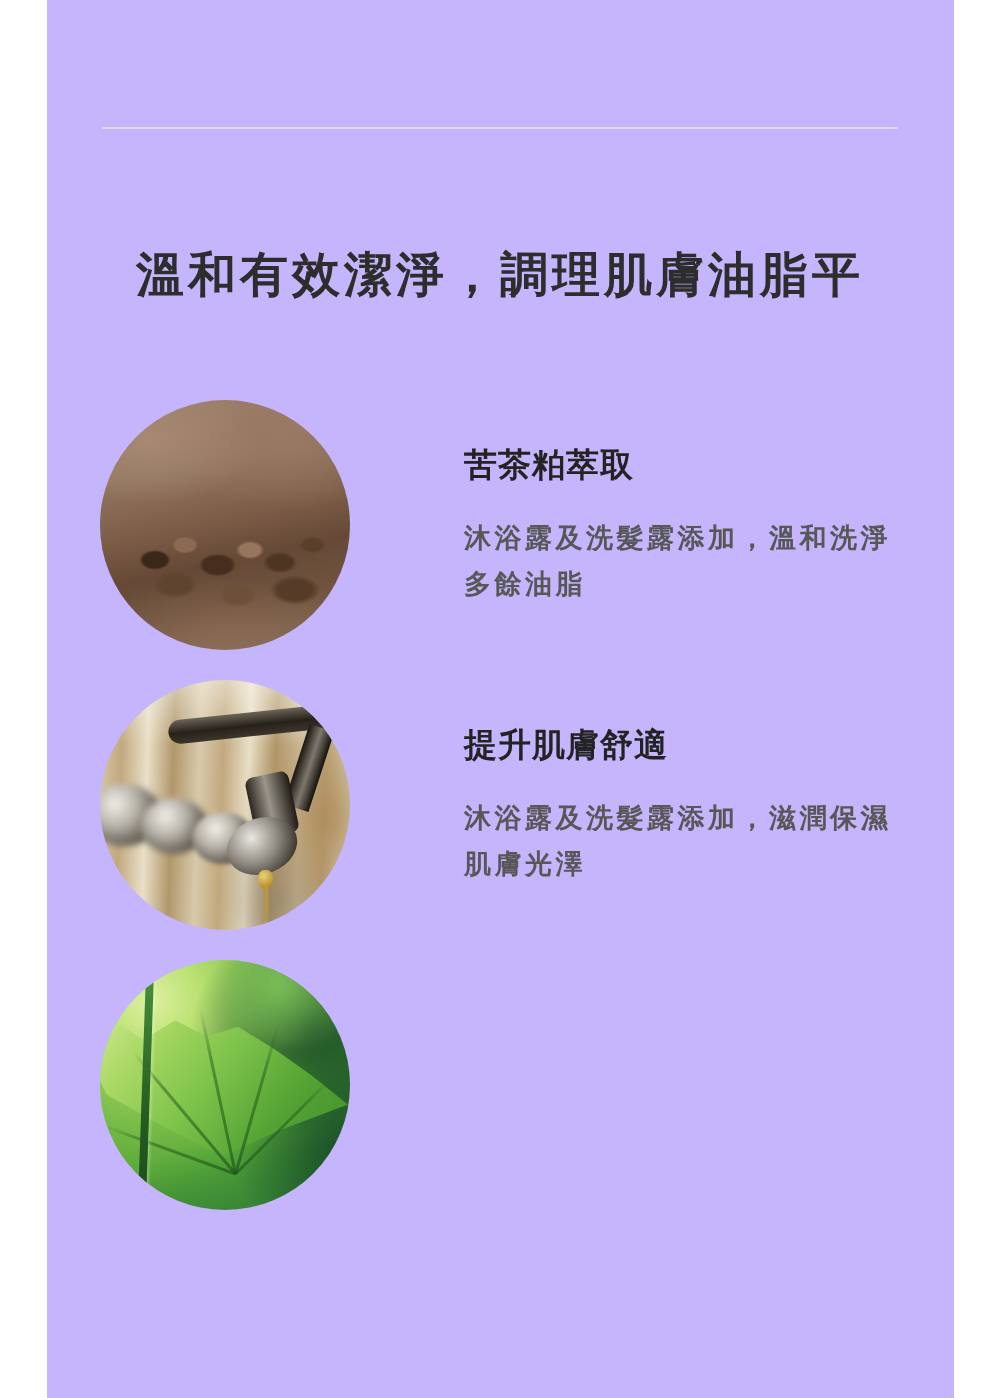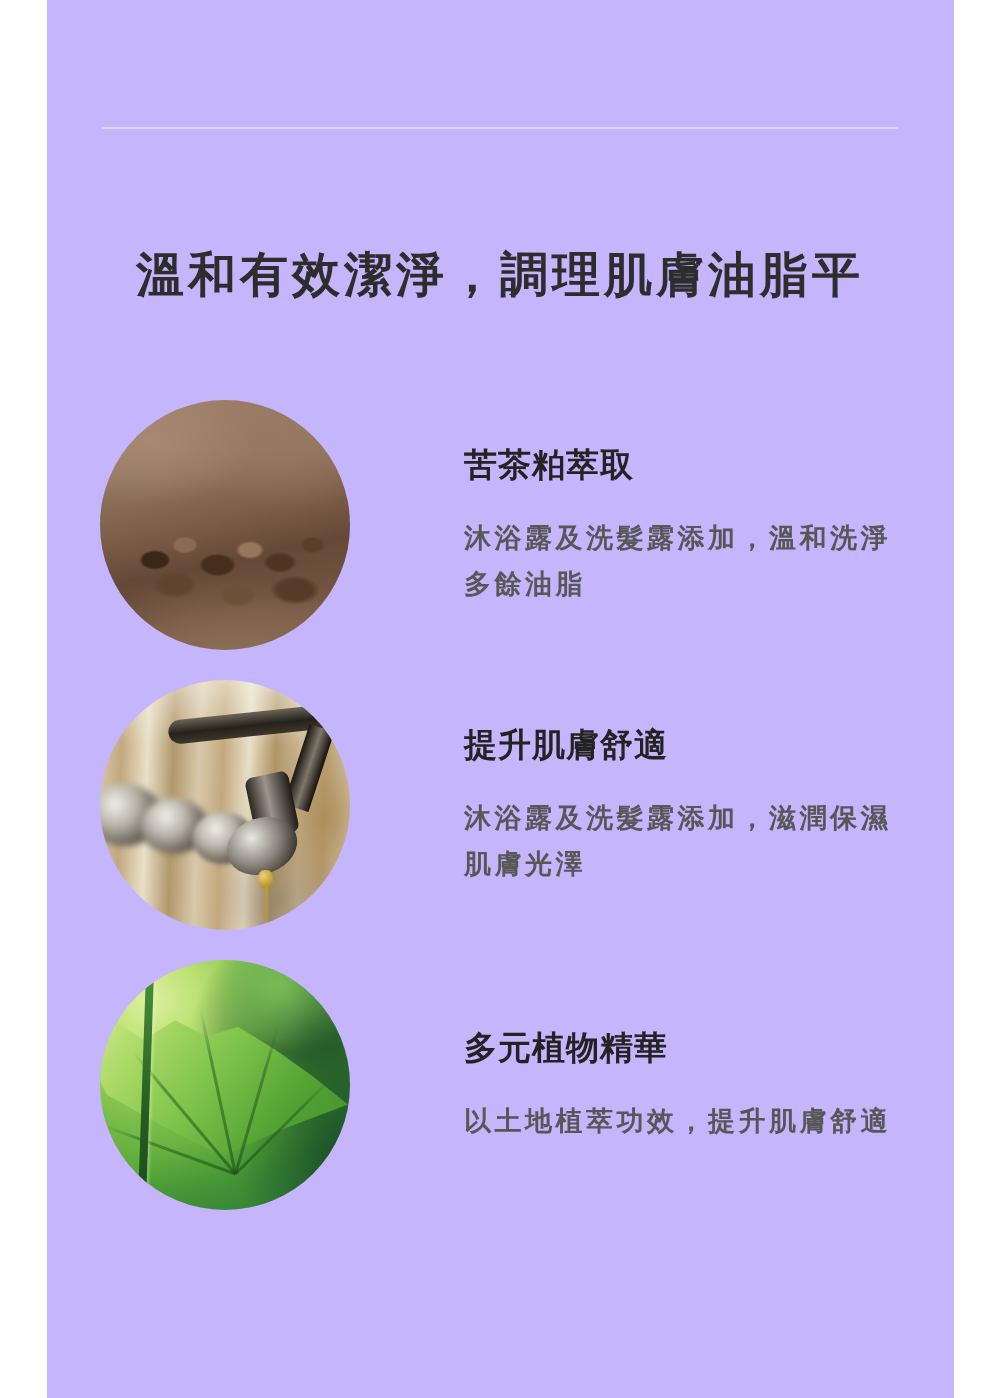--- a/index.html
+++ b/index.html
@@ -220,20 +220,16 @@
       <div class="photo photo--leaf">
         <div class="leaf-back"></div>
         <div class="leaf-main"></div>
         <div class="leaf-vein v1"></div>
         <div class="leaf-vein v2"></div>
         <div class="leaf-vein v3"></div>
         <div class="leaf-vein v4"></div>
         <div class="leaf-vein v5"></div>
         <div class="leaf-stem"></div>
       </div>
-      <div class="ftext">
-        <h3 class="ftitle">多元植物精華</h3>
-        <p class="fdesc">以土地植萃功效，提升肌膚舒適</p>
-      </div>
     </div>
 
   </div>
 </div>
 
 </body></html>

